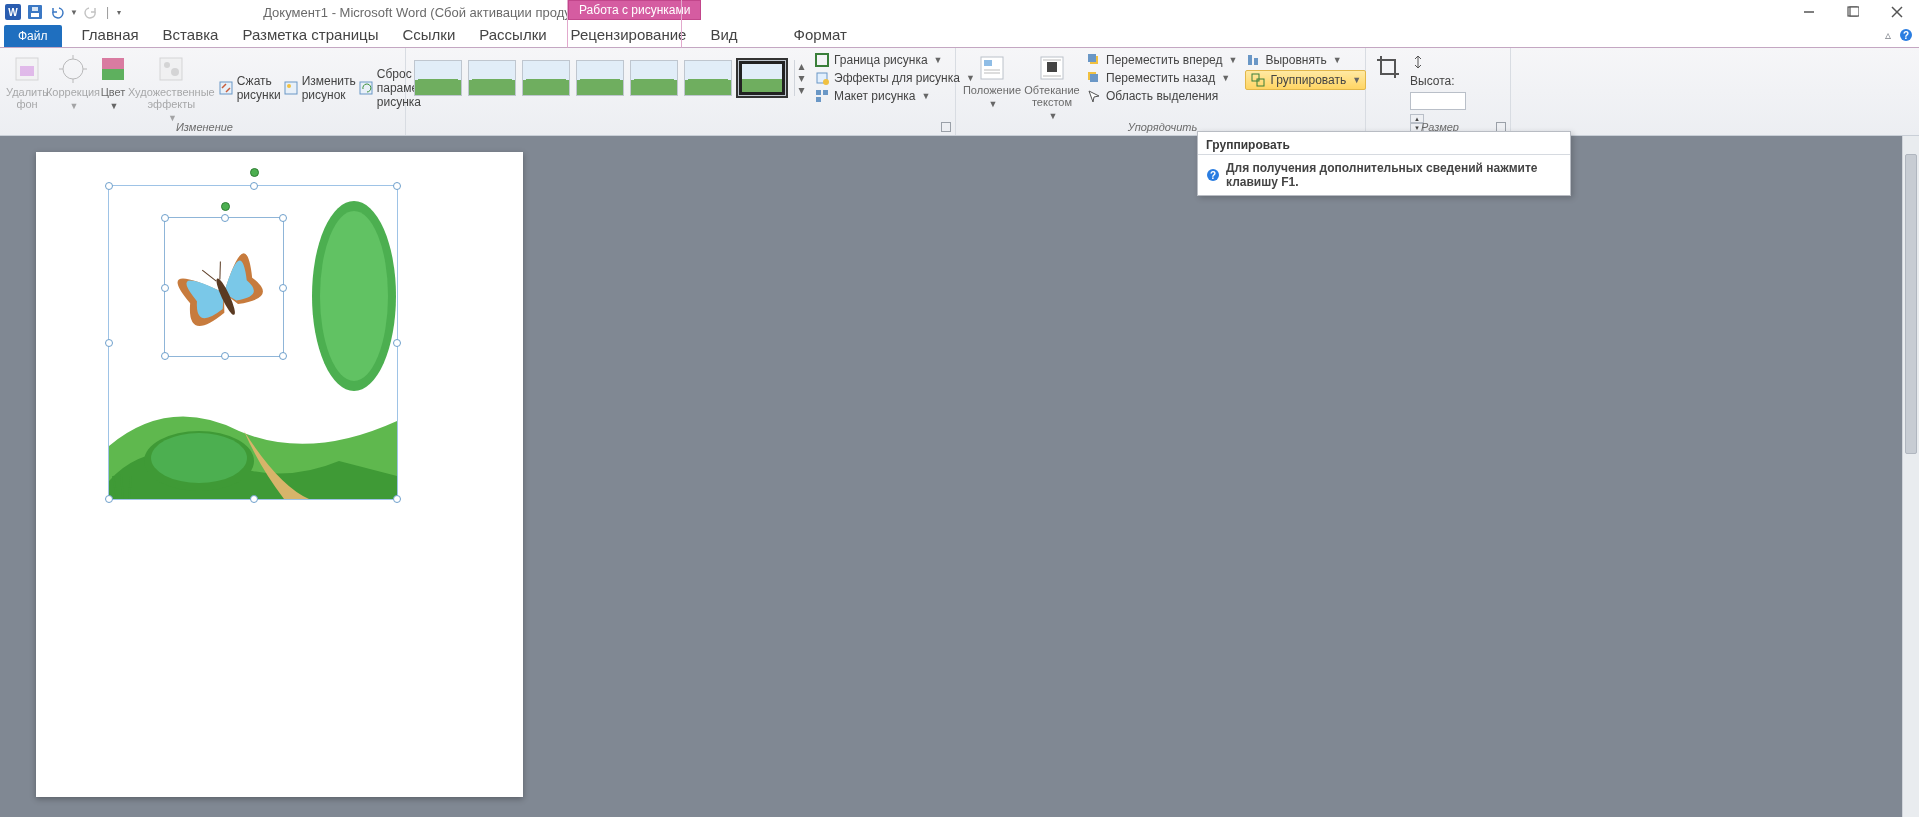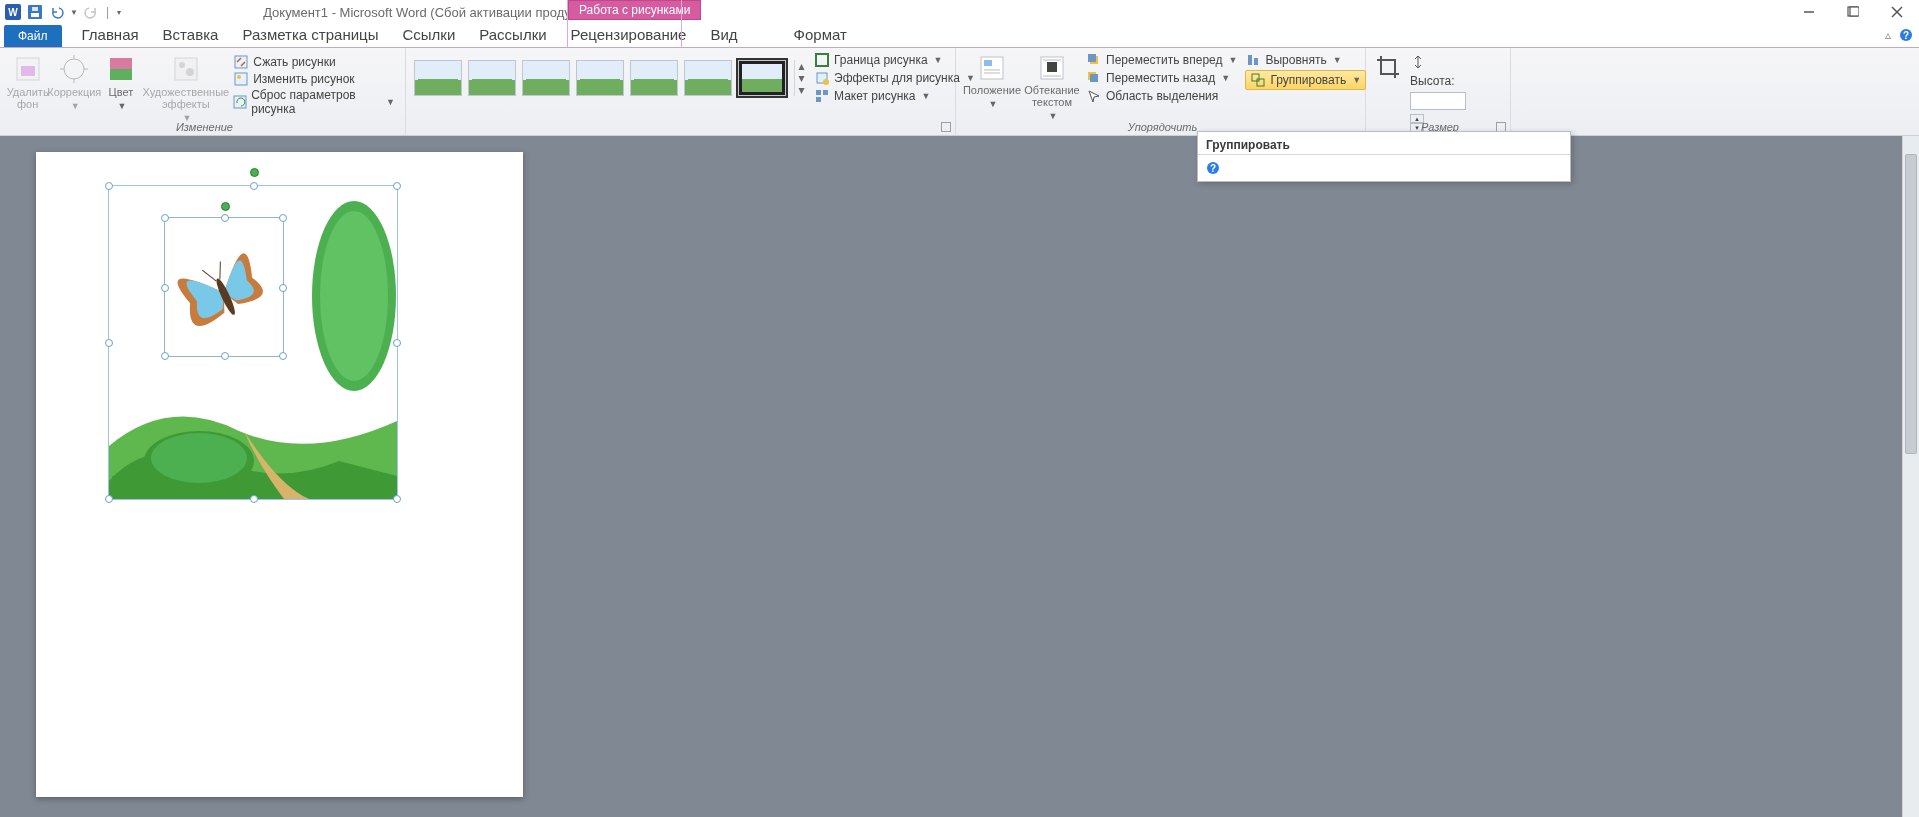--- a/index.html
+++ b/index.html
@@ -23,21 +23,21 @@
 .helpicons { position: absolute; right: 6px; top: 28px; display: flex; gap: 8px; align-items: center; }
 
 
 .ribbon { height: 88px; background: linear-gradient(#f6f6f8, #eceef2); border-bottom: 1px solid #c9cfd7; display: flex; position: relative; }
 .group { position: relative; display: flex; flex-direction: column; border-right: 1px solid #d8dce2; padding: 2px 6px 0 6px; }
 .group-label { position: absolute; bottom: 2px; left: 4px; right: 0; text-align: center; font-size: 11px; color: #6a6a6a; font-style: italic; }
 .group-dialog { position: absolute; bottom: 3px; right: 4px; width: 10px; height: 10px; border: 1px solid #9aa0a8; }
 .bigbtn { width: 50px; display: flex; flex-direction: column; align-items: center; justify-content: flex-start; gap: 2px; padding-top: 4px; color: #6a6a6a; font-size: 11px; text-align: center; line-height: 12px; }
 .bigbtn.disabled { opacity: 0.55; }
 .row { display: flex; }
-.mini-col { display: flex; flex-direction: column; gap: 1px; padding: 2px 4px; }
+.mini-col { display: flex; flex-direction: row; gap: 1px; padding: 2px 4px; }
 .mini-item { display: flex; align-items: center; gap: 4px; font-size: 12px; color: #444; }
 
 
 .gallery { display: flex; align-items: center; gap: 6px; padding: 4px 2px; }
 .thumb { width: 48px; height: 36px; border: 1px solid #bfc6cf; background: linear-gradient(#e1edf8 55%, #6fae5f 55%); position: relative; }
 .thumb.sel { outline: 2px solid #333; outline-offset: 0; background:#222; }
 .thumb::after{ content:""; position:absolute; inset:3px; background:linear-gradient(#e1edf8 55%, #6fae5f 55%);}
 .gal-more { width: 14px; display:flex; flex-direction:column; border-left:1px solid #d0d4db; margin-left:2px;}
 .gal-more div{ height:12px; display:flex; align-items:center; justify-content:center; color:#666;}
 
@@ -436,20 +436,21 @@
 
 <div class="tooltip">
   <div class="tt-title">Группировать</div>
   <div class="tt-foot">
     <span>
         <svg width="14" height="14">
           <circle cx="7" cy="7" r="6" fill="#2a7de1"></circle>
           <text x="7" y="11" font-size="10" fill="#fff" text-anchor="middle" font-weight="bold">?</text>
         </svg>
       </span>
+    <b>Для получения дополнительных сведений нажмите клавишу F1.</b>
   </div>
 </div>
 
 <div class="docarea">
   <div class="page">
 
     <div class="landscape">
       <svg width="288" height="313" viewBox="0 0 288 313">
 
         <ellipse cx="245" cy="110" rx="42" ry="95" fill="#4caf50"></ellipse>

